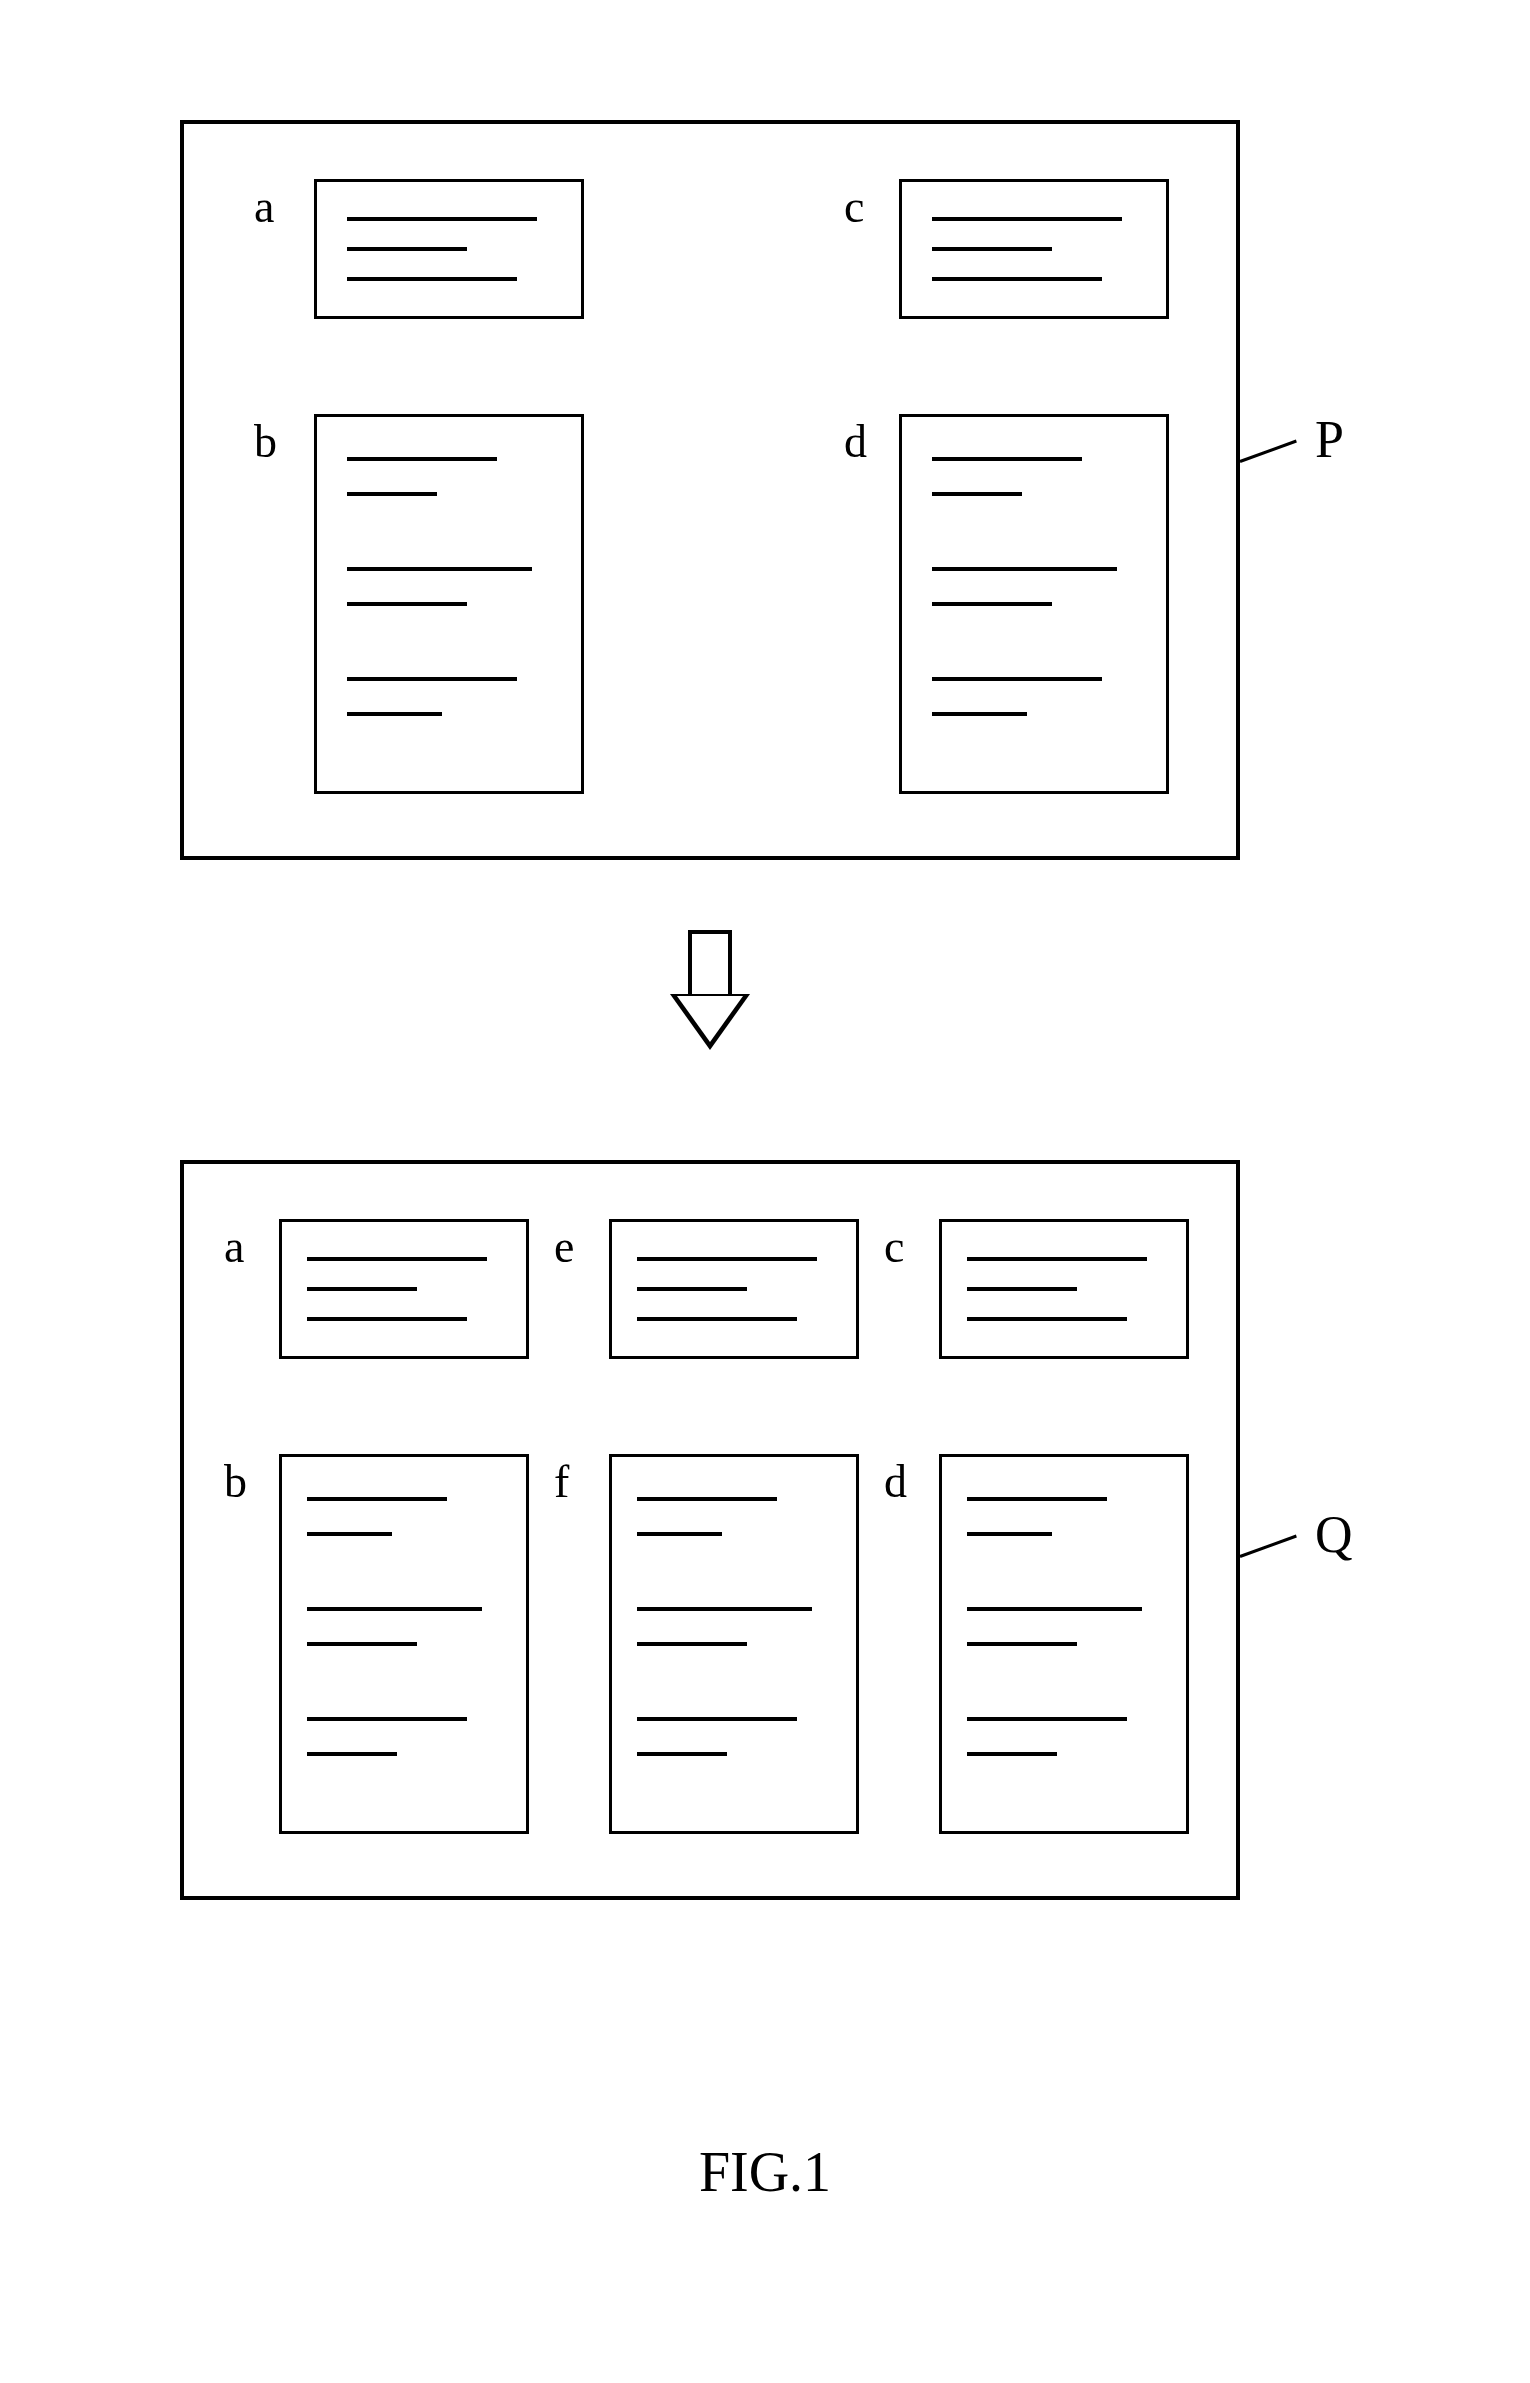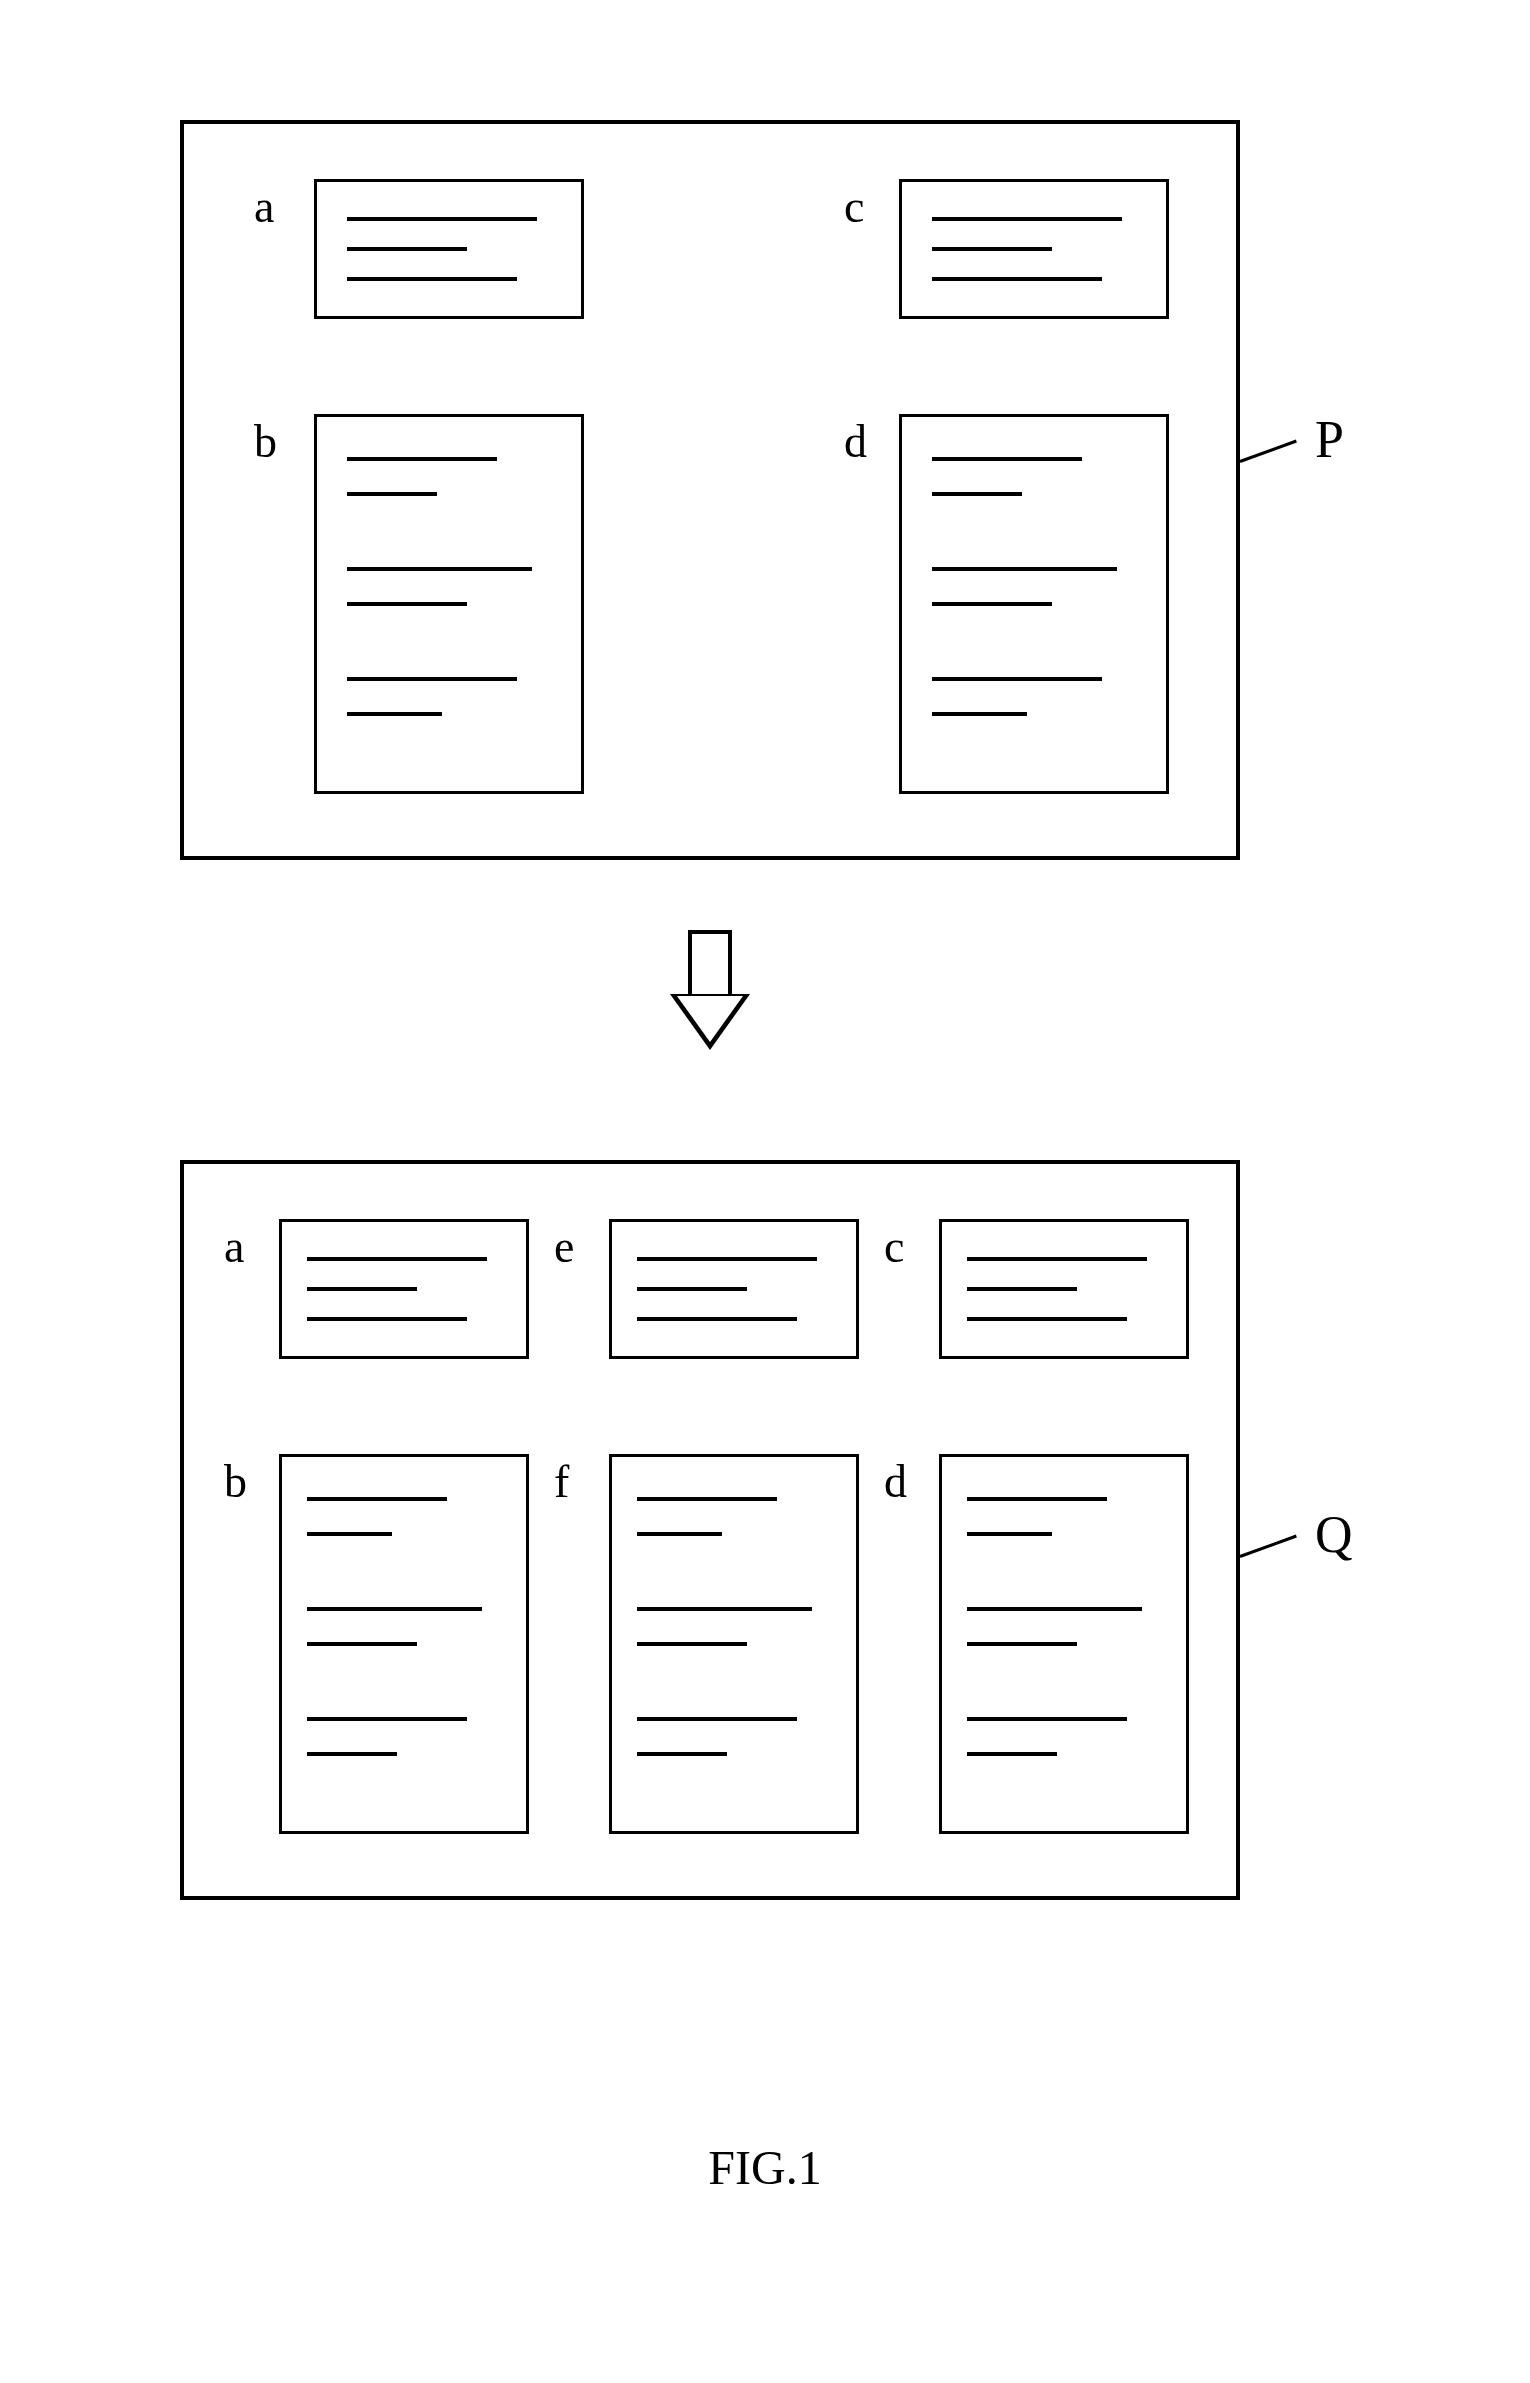--- a/index.html
+++ b/index.html
@@ -2,21 +2,21 @@
 <html><head>
 <meta charset="utf-8">
 <style>
   html,body{margin:0;padding:0;background:#fff;font-family:"Times New Roman",serif;}
   .page{width:1530px;height:2383px;position:relative;}
   .panel{position:absolute;border:4px solid #000;box-sizing:border-box;}
   .card{position:absolute;border:3px solid #000;box-sizing:border-box;}
   .lbl{position:absolute;font-size:46px;line-height:1;}
   .line{position:absolute;height:4px;background:#000;}
   .external-lbl{position:absolute;font-size:52px;}
-  .fig-title{position:absolute;width:100%;text-align:center;font-size:48px;}
+  .fig-title{position:absolute;width:100%;text-align:center;font-size:56px;}
   
   .arrow{position:absolute;}
   .arrow .shaft{position:absolute;border:4px solid #000;border-bottom:none;left:18px;top:0;width:44px;height:68px;background:#fff;box-sizing:border-box;}
   .arrow .head{position:absolute;left:0;top:64px;width:0;height:0;border-left:40px solid transparent;border-right:40px solid transparent;border-top:56px solid #000;}
   .arrow .head::after{content:"";position:absolute;left:-33px;top:-54px;width:0;height:0;border-left:33px solid transparent;border-right:33px solid transparent;border-top:46px solid #fff;}
   
   .leader{position:absolute;width:80px;height:60px;}
   .leader::before{content:"";position:absolute;left:0;top:30px;width:60px;height:3px;background:#000;transform-origin:left center;transform:rotate(-20deg);}
 </style>
 </head>

